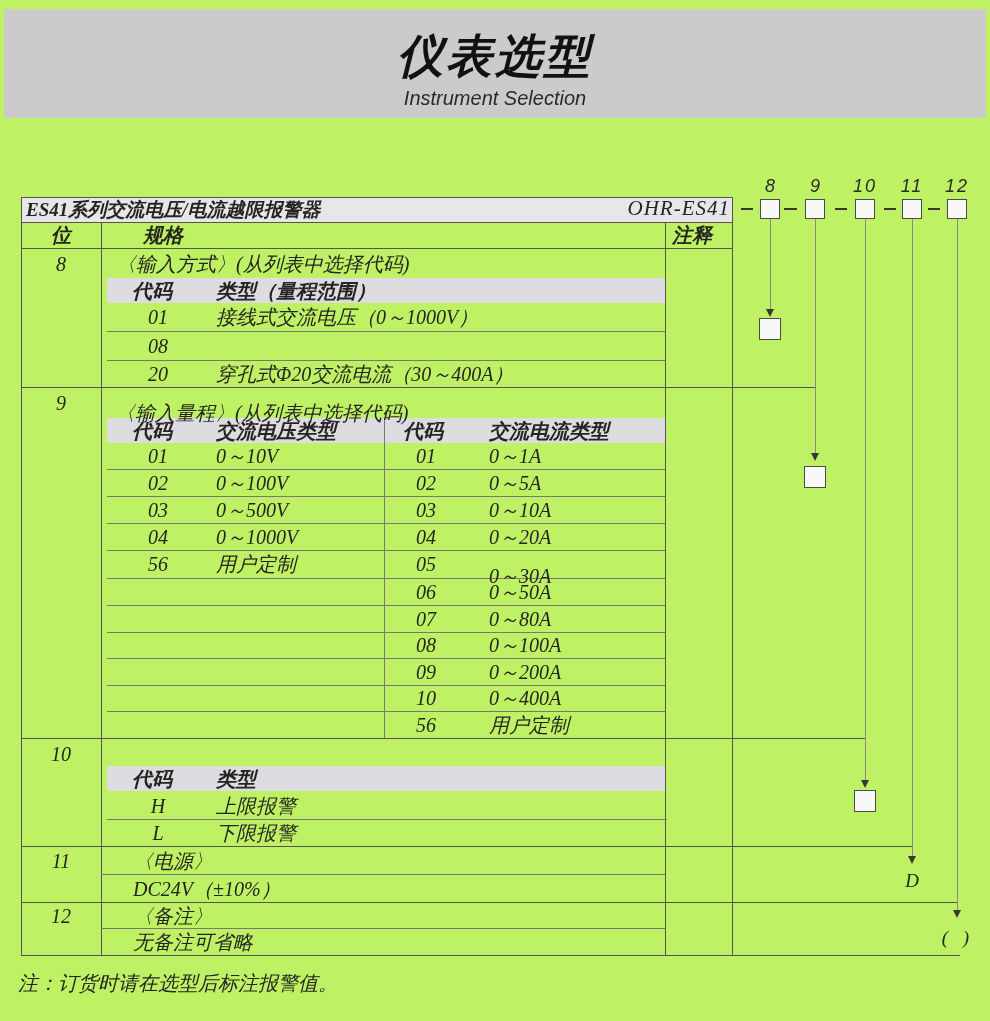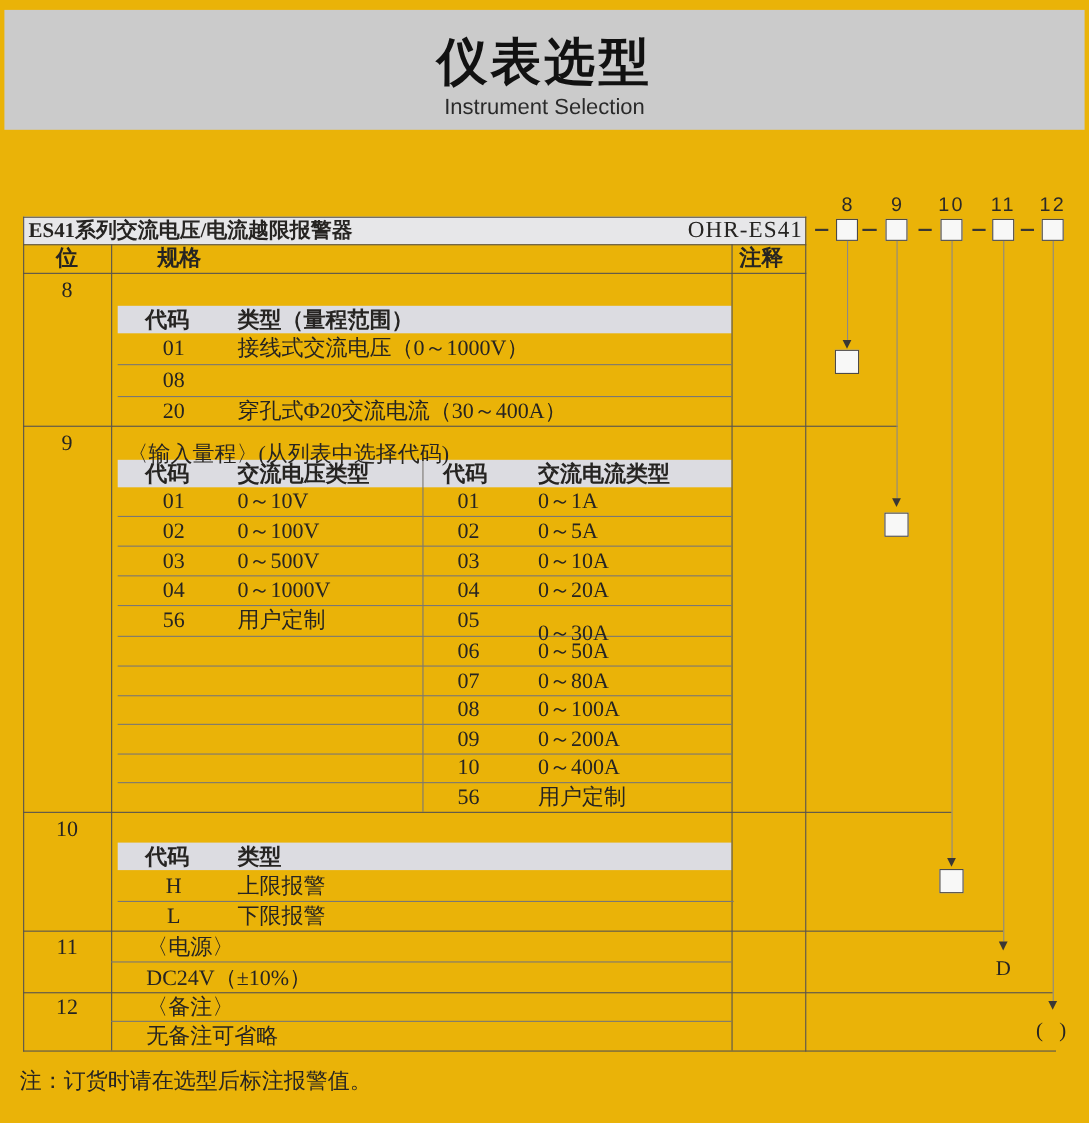--- a/index.html
+++ b/index.html
@@ -1,18 +1,18 @@
 <!DOCTYPE html>
 <html><head>
 <meta charset="utf-8">
 <style>
   html,body{margin:0;padding:0;}
   body{background:#ffffff;}
-  #stage{position:relative;width:990px;height:1021px;background:#eab308;overflow:hidden;
-         font-family:"Liberation Serif","DejaVu Serif",serif;color:#262422;}
+  #stage{position:relative;width:990px;height:1021px;background:#bef264;overflow:hidden;
+         font-family:"Liberation Serif","DejaVu Serif",serif;color:#262422;font-style:italic;}
   .abs{position:absolute;}
   .txt{position:absolute;display:flex;align-items:center;font-size:20px;line-height:1;white-space:nowrap;}
   .ctr{justify-content:center;text-align:center;}
   .b{font-weight:bold;}
   .sans{font-family:"Liberation Sans","DejaVu Sans",sans-serif;}
   .ln{position:absolute;background:#57534f;}
   .lnx{position:absolute;background:#7b7773;}
   .bar{position:absolute;background:#dcdce1;}
   .tbox{position:absolute;width:20px;height:20px;border:1px solid #4e4a47;background:#f8f8f7;box-sizing:border-box;}
   .tbox2{position:absolute;width:22px;height:22px;border:1px solid #4e4a47;background:#f8f8f7;box-sizing:border-box;}
@@ -67,20 +67,21 @@
 
   <div class="lnx" style="left:107px;top:819px;width:560px;height:1px;"></div>
   <div class="lnx" style="left:101px;top:874px;width:564px;height:1px;"></div>
   <div class="lnx" style="left:101px;top:928px;width:564px;height:1px;"></div>
 
   <div class="txt ctr b" style="left:21px;top:222px;width:80px;height:26px;">位</div>
   <div class="txt b" style="left:131px;top:222px;height:26px;margin-left:12px;">规格</div>
   <div class="txt b" style="left:672px;top:222px;height:26px;">注释</div>
 
   <div class="txt ctr" style="left:21px;top:250px;width:80px;height:27px;">8</div>
+  <div class="txt" style="left:116px;top:250px;height:27px;">〈输入方式〉(从列表中选择代码)</div>
   <div class="txt b" style="left:132px;top:278px;height:25px;">代码</div>
   <div class="txt b" style="left:216px;top:278px;height:25px;">类型（量程范围）</div>
   <div class="txt ctr" style="left:110px;top:302px;width:96px;height:29px;">01</div>
   <div class="txt" style="left:216px;top:302px;height:29px;">接线式交流电压（0～1000V）</div>
   <div class="txt ctr" style="left:110px;top:331px;width:96px;height:29px;">08</div>
   <div class="txt ctr" style="left:110px;top:360px;width:96px;height:27px;">20</div>
   <div class="txt" style="left:216px;top:360px;height:27px;">穿孔式Φ20交流电流（30～400A）</div>
 
   <div class="txt ctr" style="left:21px;top:389px;width:80px;height:28px;">9</div>
   <div class="txt" style="left:115px;top:391px;height:44px;">〈输入量程〉(从列表中选择代码)</div>

